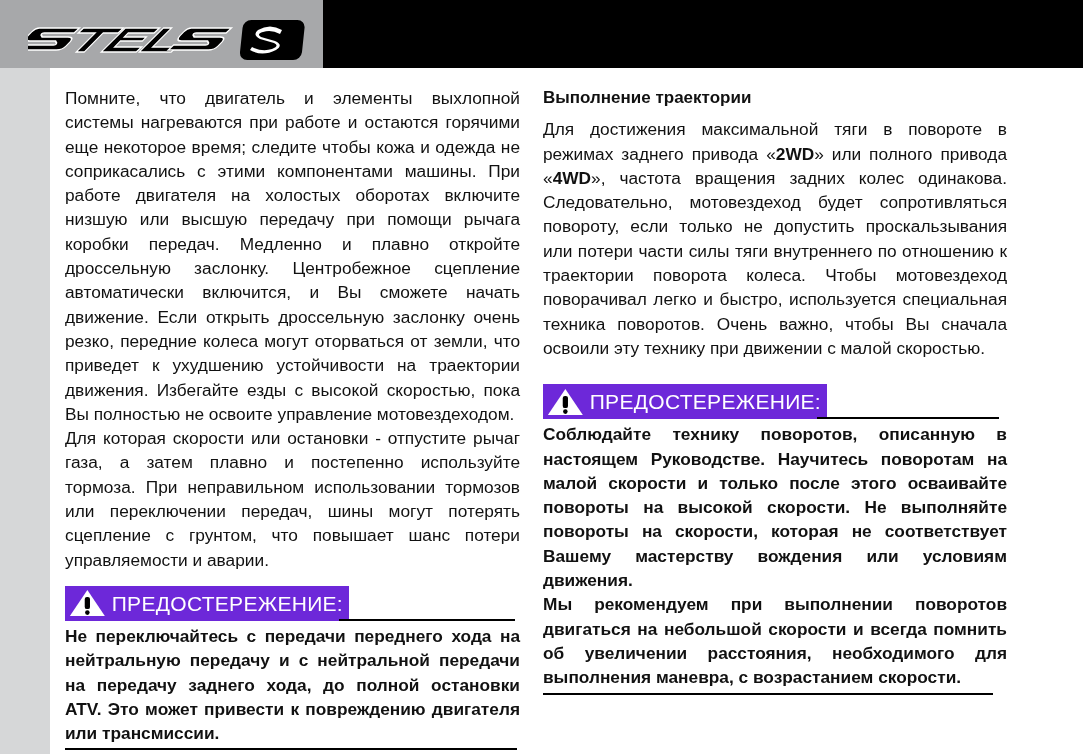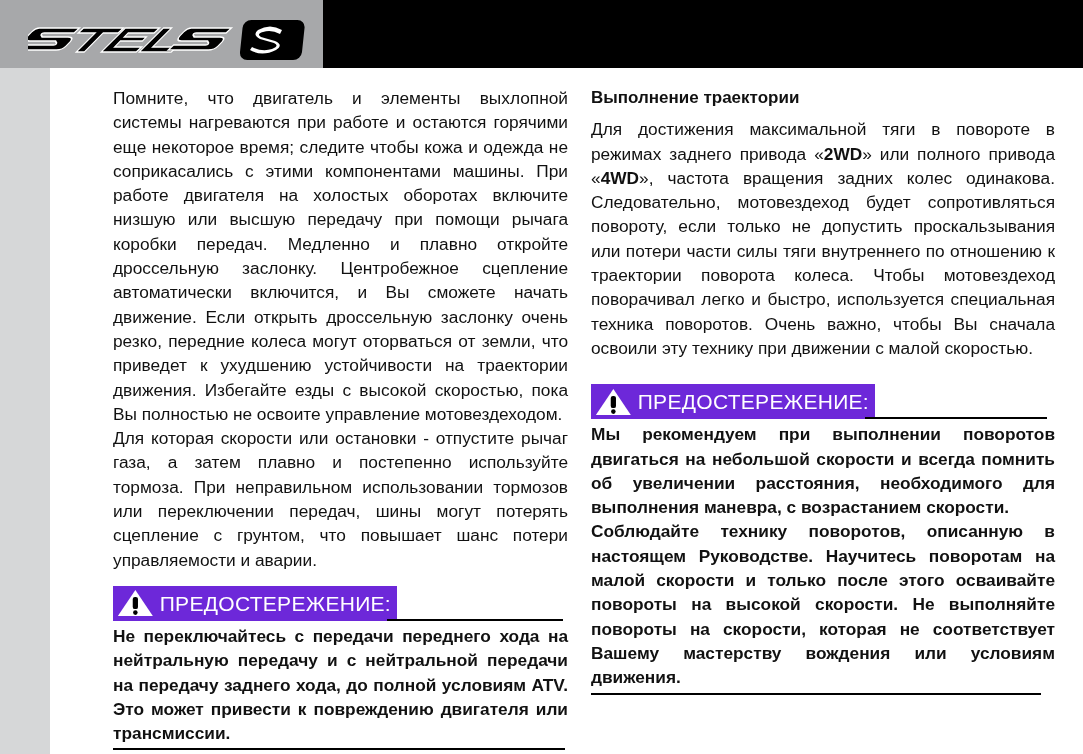--- a/index.html
+++ b/index.html
@@ -6,21 +6,21 @@
   body {
     width:1083px; height:754px; position:relative; overflow:hidden;
     background:#ffffff;
     font-family:"Liberation Sans", sans-serif;
     color:#111;
   }
   .header-gray { position:absolute; left:0; top:0; width:323px; height:68px; background:#a7a8aa; }
   .header-black { position:absolute; left:323px; top:0; width:760px; height:68px; background:#000; }
   .sidebar { position:absolute; left:0; top:68px; width:50px; height:686px; background:#d6d7d8; }
   .logo { position:absolute; left:28px; top:14px; width:280px; height:46px; }
-  .col { position:absolute; font-size:17.3px; line-height:24.3px; text-align:justify;margin-left:48px; }
+  .col { position:absolute; font-size:17.3px; line-height:24.3px; text-align:justify; }
   .col-left { left:65px; top:86px; width:455px; }
   .col-right { left:543px; top:86px; width:464px; }
   .col p { margin:0; text-align:justify; text-align-last:left; }
   .heading { font-weight:bold; font-size:17px; margin-bottom:7px !important; }
   .warn-wrap { position:relative; height:38px; }
   .warn-box {
     position:absolute; left:0; top:0; height:35px; background:#6d28d9; color:#fff;
     display:flex; align-items:center; padding:0 6px 0 4px;
     font-size:21px; letter-spacing:0.3px; line-height:35px;
   }
@@ -58,38 +58,38 @@
       <svg class="warn-icon" viewBox="0 0 42 32">
         <polygon points="21,1 41,31 1,31" fill="#fff"></polygon>
         <rect x="18" y="9" width="6" height="14" rx="2.5" fill="#000"></rect>
         <circle cx="21" cy="27" r="2.6" fill="#000"></circle>
       </svg>
       <span>ПРЕДОСТЕРЕЖЕНИЕ:</span>
     </div>
     <div class="warn-line" style="left:274px; width:176px;"></div>
   </div>
   <div class="warn-text">
-    <p>Не переключайтесь с передачи переднего хода на нейтральную передачу и с нейтральной передачи на  передачу заднего хода, до полной условиям ATV. Это может привести к повреждению двигателя или трансмиссии.</p>
+    <p>Не переключайтесь с передачи переднего хода на нейтральную передачу и с нейтральной передачи на  передачу заднего хода, до полной остановки ATV. Это может привести к повреждению двигателя или трансмиссии.</p>
   </div>
   <div class="bottom-line" style="width:452px;"></div>
 </div>
 
 <div class="col col-right">
   <p class="heading">Выполнение траектории</p>
   <p><span>Для достижения максимальной тяги в повороте в режимах заднего привода «</span><b class="inl">2WD</b><span>» или полного привода «</span><b class="inl">4WD</b><span>», частота вращения задних колес одинакова. Следовательно, мотовездеход будет сопротивляться повороту, если только не допустить проскальзывания или потери части силы тяги внутреннего по отношению к траектории поворота колеса. Чтобы мотовездеход поворачивал легко и быстро, используется специальная техника поворотов. Очень важно, чтобы Вы сначала освоили эту технику при движении с малой скоростью.</span></p>
 
   <div class="warn-wrap" style="margin-top:24px;">
     <div class="warn-box" style="width:274px;">
       <svg class="warn-icon" viewBox="0 0 42 32">
         <polygon points="21,1 41,31 1,31" fill="#fff"></polygon>
         <rect x="18" y="9" width="6" height="14" rx="2.5" fill="#000"></rect>
         <circle cx="21" cy="27" r="2.6" fill="#000"></circle>
       </svg>
       <span>ПРЕДОСТЕРЕЖЕНИЕ:</span>
     </div>
     <div class="warn-line" style="left:274px; width:182px;"></div>
   </div>
   <div class="warn-text">
+    <p>Соблюдайте технику поворотов, описанную в настоящем Руководстве. Научитесь поворотам на малой скорости и только после этого осваивайте повороты на высокой скорости. Не выполняйте повороты на скорости, которая не соответствует Вашему мастерству вождения или условиям движения.</p>
     <p>Мы рекомендуем при выполнении поворотов двигаться на небольшой скорости и всегда помнить об увеличении расстояния, необходимого для выполнения маневра, с возрастанием скорости.</p>
-    <p>Соблюдайте технику поворотов, описанную в настоящем Руководстве. Научитесь поворотам на малой скорости и только после этого осваивайте повороты на высокой скорости. Не выполняйте повороты на скорости, которая не соответствует Вашему мастерству вождения или условиям движения.</p>
   </div>
   <div class="bottom-line" style="width:450px;"></div>
 </div>
 
 </body></html>

